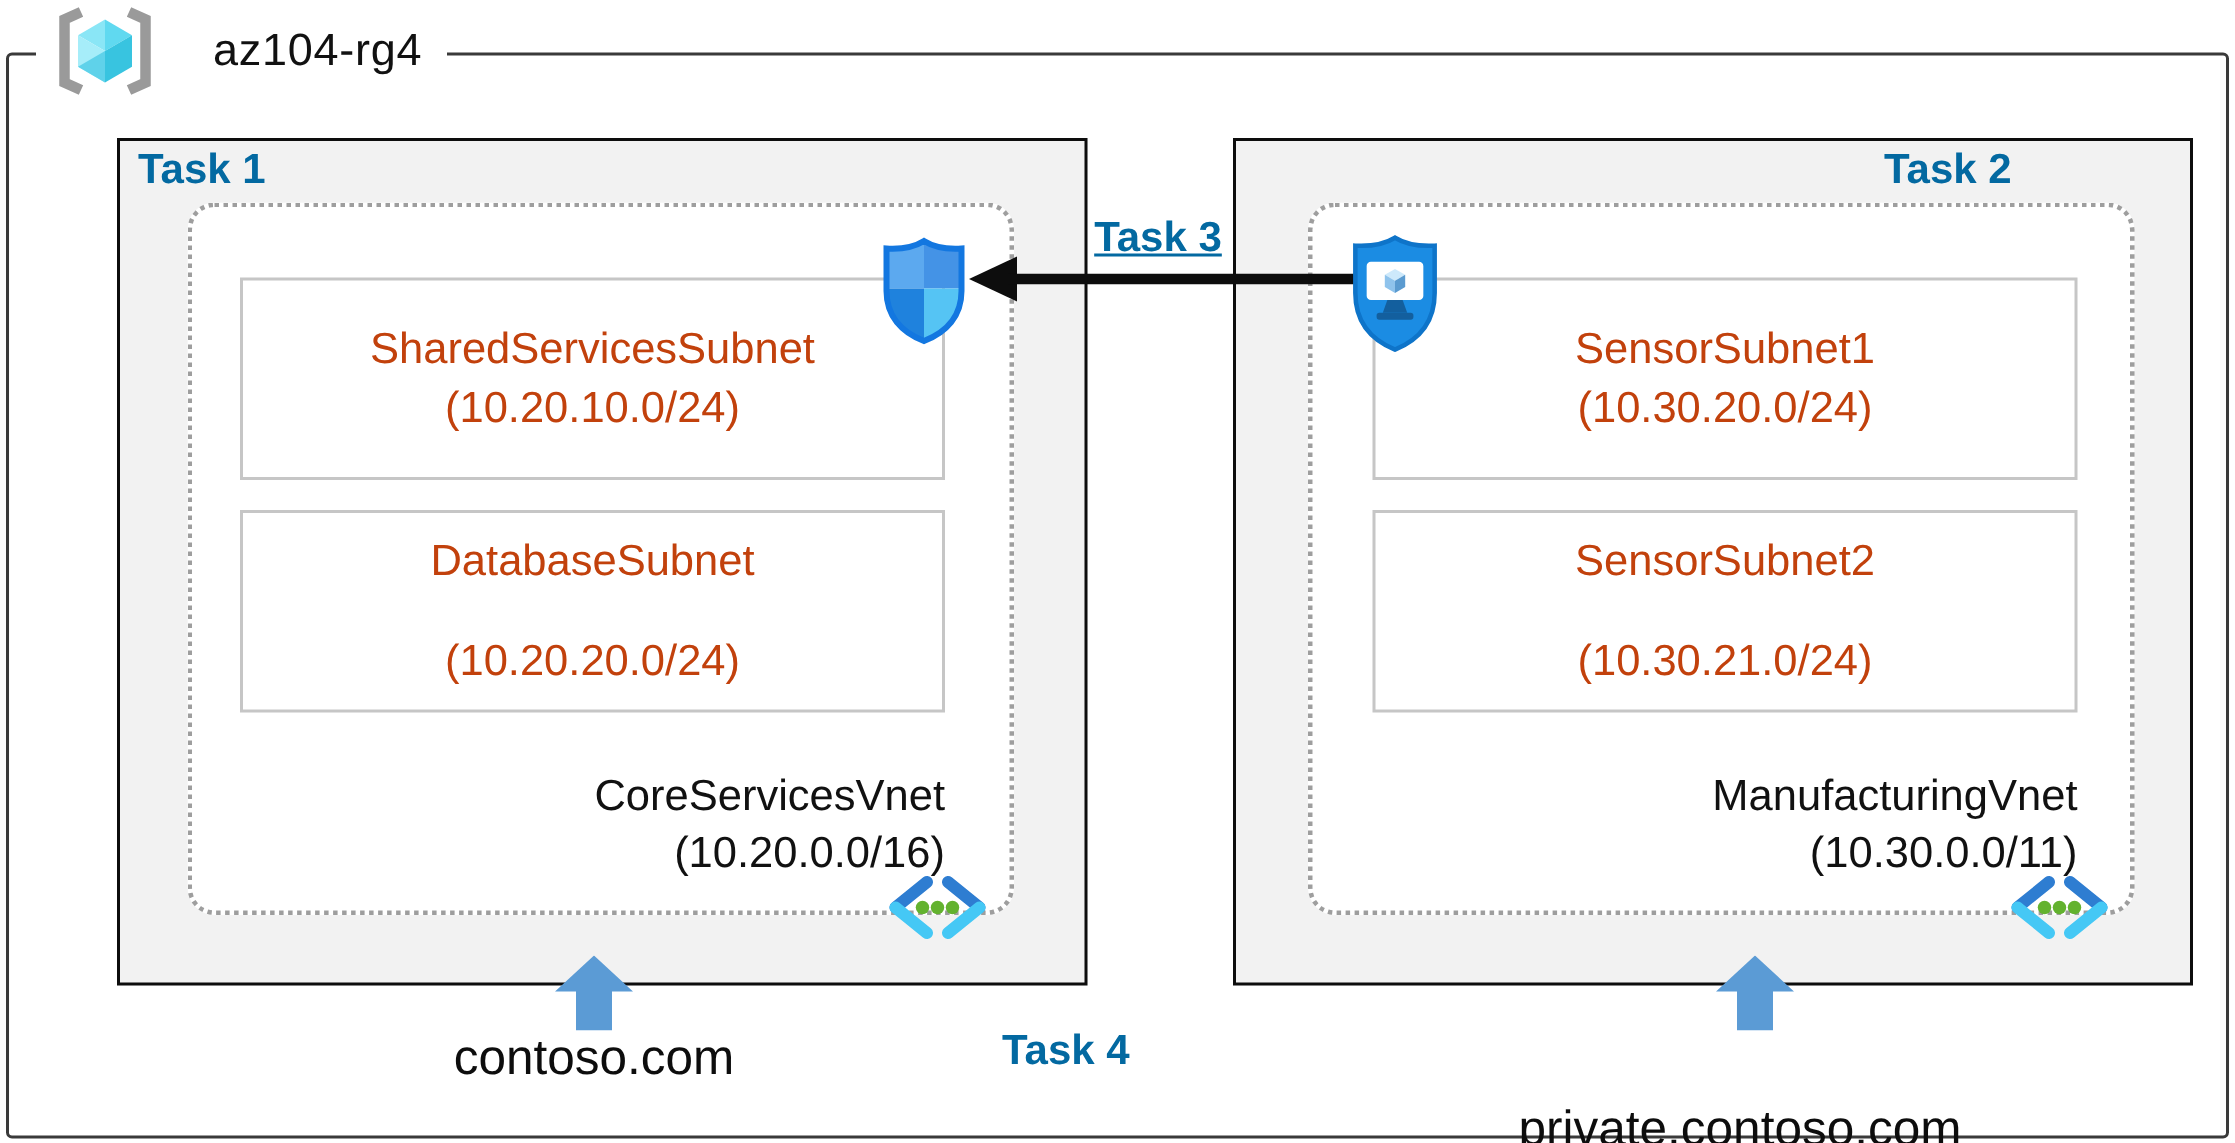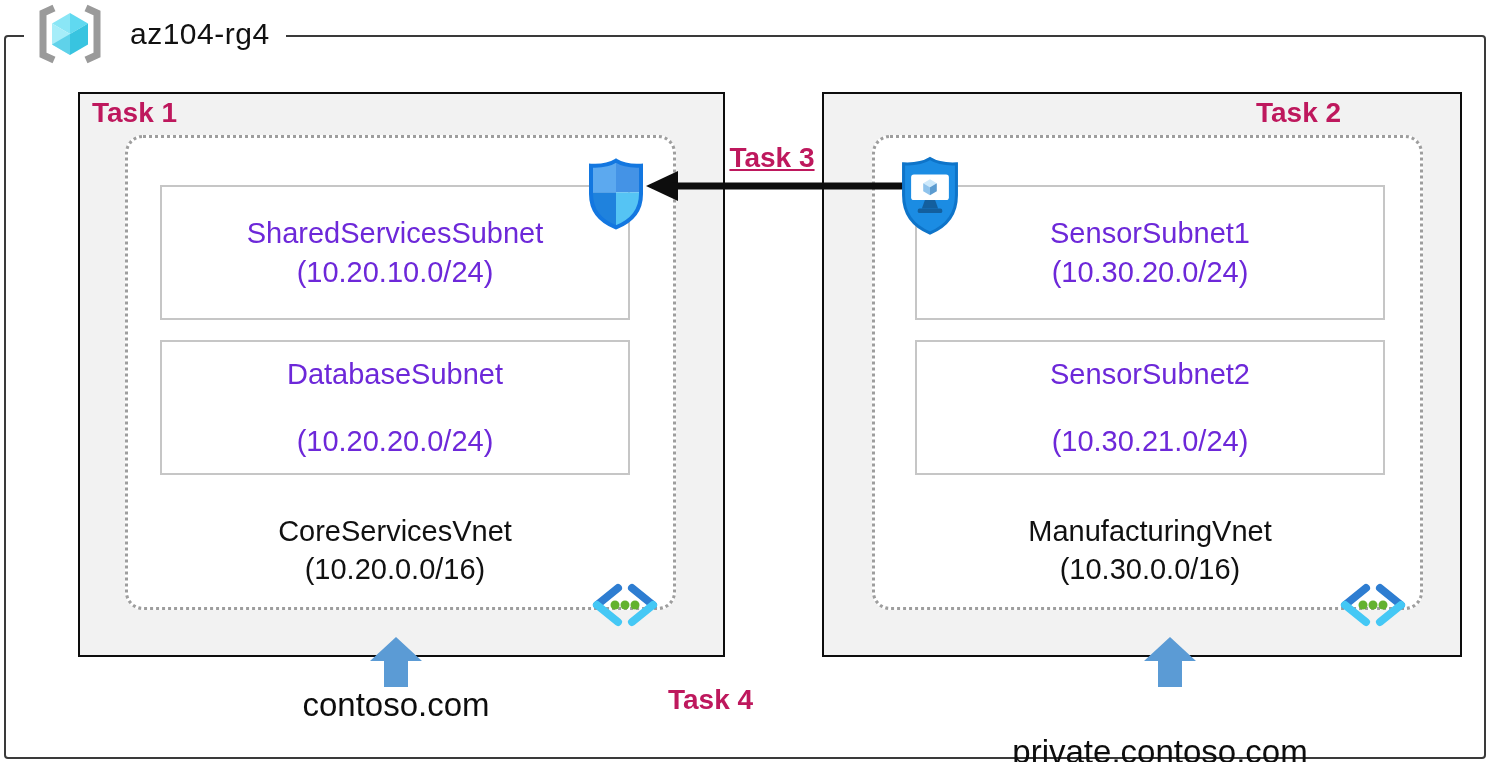--- a/index.html
+++ b/index.html
@@ -7,58 +7,58 @@
     position:relative;width:1490px;height:762px;background:#fff;
     font-family:"Liberation Sans",sans-serif;color:#0d0d0d;overflow:hidden;
   }
   
   .rg-frame{
     position:absolute;left:4px;top:35px;width:1478px;height:720px;
     border:2px solid #3a3a3a;border-radius:4px;z-index:0;
   }
   .rg-label{
     position:absolute;left:24px;top:2px;height:64px;display:flex;align-items:center;
-    gap:20px;background:#fff;padding:0 16px 0 6px;z-index:2;justify-content:flex-end;
+    gap:32px;background:#fff;padding:0 16px 0 6px;z-index:2;justify-content:flex-end;
   }
   .rg-label .rg-name{font-size:30px;color:#111;letter-spacing:0.5px;}
   
   .task-box{
     position:absolute;top:92px;height:565px;background:#F2F2F2;
     border:2px solid #0d0d0d;z-index:1;box-sizing:border-box;
   }
   #task-box-left{left:78px;width:647px;}
   #task-box-right{left:822px;width:640px;}
   .task-label{
-    position:absolute;font-size:28px;font-weight:bold;color:#be185d;z-index:4;
+    position:absolute;font-size:28px;font-weight:bold;color:#0369a1;z-index:4;
   }
   #task1-label{left:92px;top:97px;}
   #task2-label{left:1256px;top:97px;width:120px;text-align:left;}
   #task3-label{left:692px;top:142px;width:160px;text-align:center;text-decoration:underline;}
   #task4-label{left:668px;top:684px;width:160px;text-align:left;}
   
   .vnet-box{
     position:absolute;top:135px;width:551px;height:475px;background:#fff;
     border:3px dotted #9e9e9e;border-radius:18px;z-index:2;box-sizing:border-box;
   }
   #vnet-box-left{left:125px;}
   #vnet-box-right{left:872px;}
   
   .subnet-box{
     position:absolute;width:470px;height:135px;background:#fff;
     border:2px solid #c6c6c6;z-index:3;box-sizing:border-box;
     display:flex;flex-direction:column;align-items:center;justify-content:center;
-    font-size:29px;line-height:1.32;text-align:center;color:#6d28d9;
+    font-size:29px;line-height:1.32;text-align:center;color:#c2410c;
   }
   .subnet-left{left:160px;}
   .subnet-right{left:915px;}
   .subnet-row1{top:185px;}
   .subnet-row2{top:340px;gap:28px;}
   
   .vnet-name-label{
-    position:absolute;top:512px;width:470px;text-align:center;font-size:29px;
+    position:absolute;top:512px;width:470px;text-align:right;font-size:29px;
     line-height:1.32;z-index:3;color:#111;
   }
   #vnet-name-left{left:160px;}
   #vnet-name-right{left:915px;}
   
   .icon{position:absolute;line-height:0;}
   #rg-icon{position:relative;width:80px;height:62px;}
   #vnet-icon-left{left:590px;top:583px;z-index:5;}
   #vnet-icon-right{left:1338px;top:583px;z-index:5;}
   #nsg-icon{left:586px;top:157px;z-index:6;}
@@ -121,21 +121,21 @@
   <div class="subnet-box subnet-right subnet-row1">
     <span>SensorSubnet1</span>
     <span>(10.30.20.0/24)</span>
   </div>
   <div class="subnet-box subnet-right subnet-row2">
     <span>SensorSubnet2</span>
     <span>(10.30.21.0/24)</span>
   </div>
   <div class="vnet-name-label" id="vnet-name-right">
     <div>ManufacturingVnet</div>
-    <div>(10.30.0.0/16)</div>
+    <div>(10.30.0.0/11)</div>
   </div>
 
   <span class="icon" id="vnet-icon-left">
     <svg width="70" height="44" viewBox="0 0 70 44">
       <path d="M28 5 L7 22" stroke="#2E7DD1" stroke-width="8" stroke-linecap="round" fill="none"></path>
       <path d="M7 22 L28 39" stroke="#45C8F5" stroke-width="8" stroke-linecap="round" fill="none"></path>
       <path d="M42 5 L63 22" stroke="#2E7DD1" stroke-width="8" stroke-linecap="round" fill="none"></path>
       <path d="M63 22 L42 39" stroke="#45C8F5" stroke-width="8" stroke-linecap="round" fill="none"></path>
       <circle cx="25" cy="22" r="4.5" fill="#63B22F"></circle>
       <circle cx="35" cy="22" r="4.5" fill="#63B22F"></circle>

